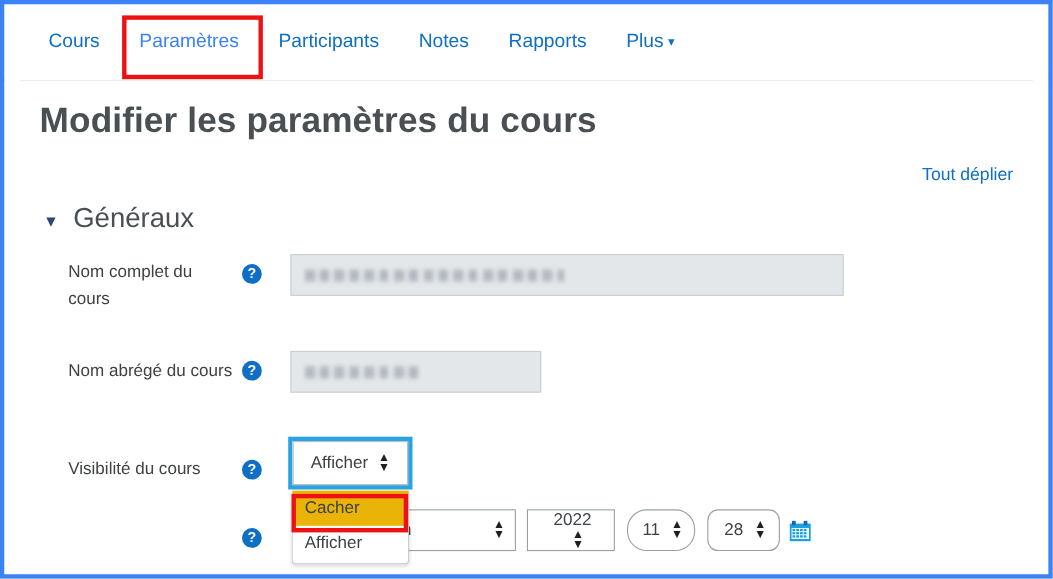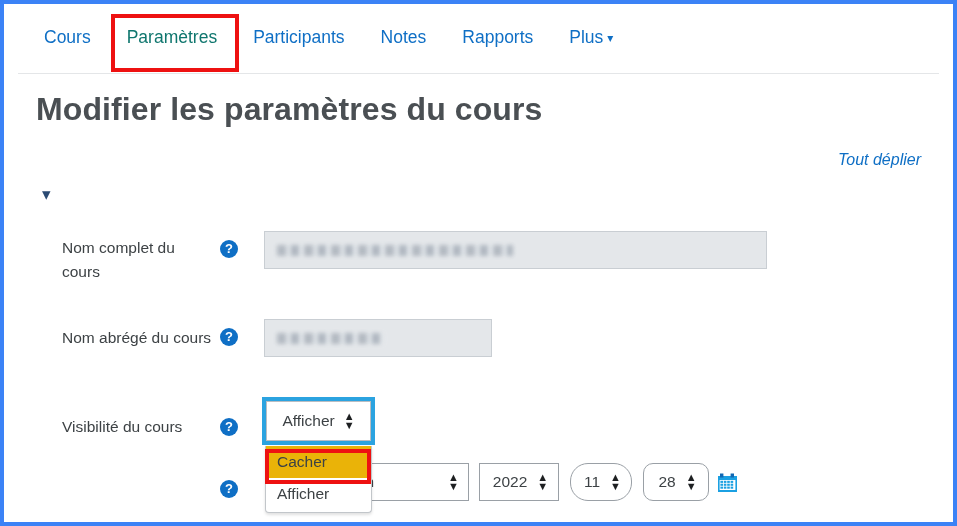--- a/index.html
+++ b/index.html
@@ -47,21 +47,21 @@
   .nav-item {
     font-size: 17.5px;
     color: #0f6fc5;
     margin-right: 36px;
     white-space: nowrap;
     cursor: pointer;
     text-decoration: none;
     line-height: 1;
   }
   .nav-item.active {
-    color: #0f766e;
+    color: #3b82f6;
     cursor: default;
     text-align: center;
   }
   .nav-item .chev {
     font-size: 12px;
     margin-left: 4px;
     position: relative;
     top: -1px;
   }
 
@@ -95,21 +95,20 @@
   }
 
   #expand-all {
     position: absolute;
     right: 32px; top: 77px;
     font-size: 16px;
     color: #0f6fc5;
     cursor: pointer;
     text-decoration: none;
     white-space: nowrap;
-    font-style: italic;
   }
 
   #section-header {
     position: absolute;
     left: 38px; top: 110px;
     display: flex;
     align-items: center;
     cursor: pointer;
   }
   #section-chevron {
@@ -299,20 +298,21 @@
   <div id="tab-highlight"></div>
 
   <div id="content">
 
     <div id="page-title">Modifier les paramètres du cours</div>
 
     <a id="expand-all">Tout déplier</a>
 
     <div id="section-header">
       <span id="section-chevron">▾</span>
+      <span id="section-title">Généraux</span>
     </div>
 
     <div class="form-row" style="top:160px;height:70px;">
       <div class="field-label" style="top:2px;">Nom complet du cours</div>
       <div class="help-icon" style="top:6px;">?</div>
       <div class="text-input" style="left:260px;top:-3px;width:503px;">
         <div class="redacted" style="width:236px;"></div>
       </div>
     </div>
 
@@ -334,21 +334,21 @@
     </div>
 
     <div class="sel" style="left:345px;top:389px;width:120px;">
       <span>in</span>
       <span class="arrows">
           <span>▲</span>
           <span>▼</span>
         </span>
     </div>
 
-    <div class="sel" style="left:475px;top:389px;width:80px;justify-content:center;">
+    <div class="sel" style="left:475px;top:389px;width:80px;justify-content:center;flex-direction:column;">
       <span>2022</span>
       <span class="arrows">
           <span>▲</span>
           <span>▼</span>
         </span>
     </div>
 
     <div class="sel" style="left:566px;top:389px;width:62px;justify-content:center;border-radius:18px;">
       <span>11</span>
       <span class="arrows">

